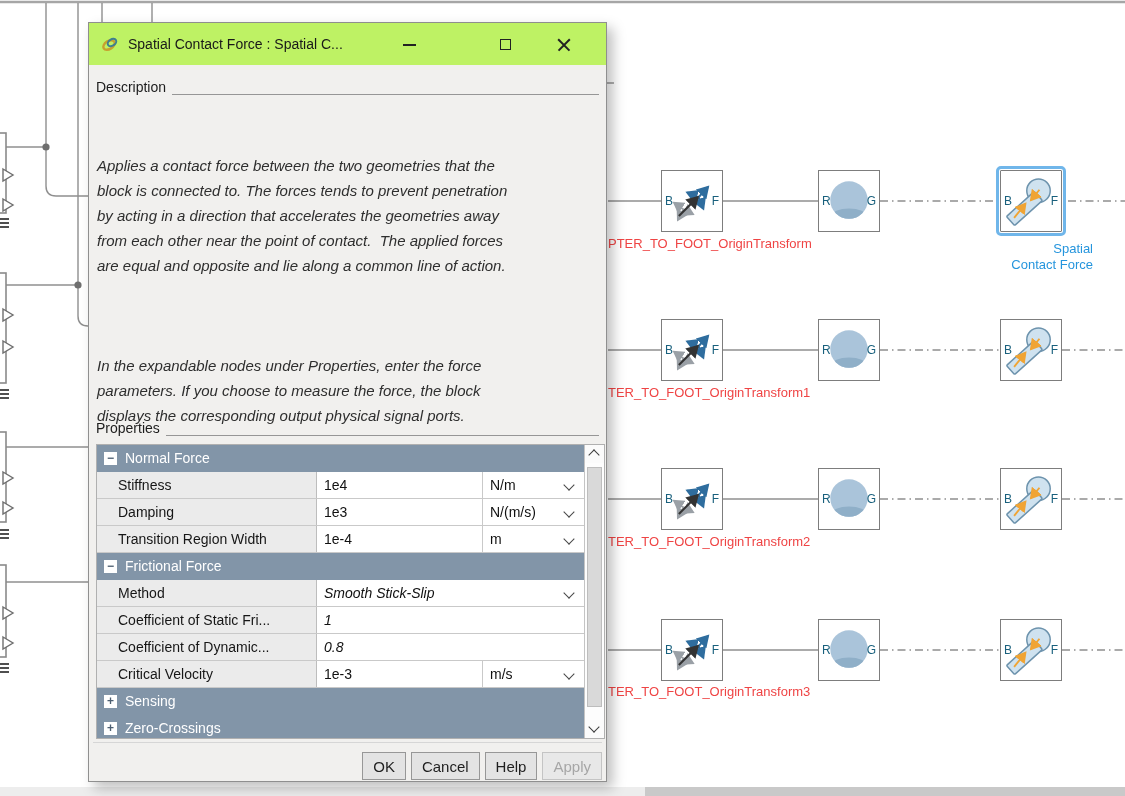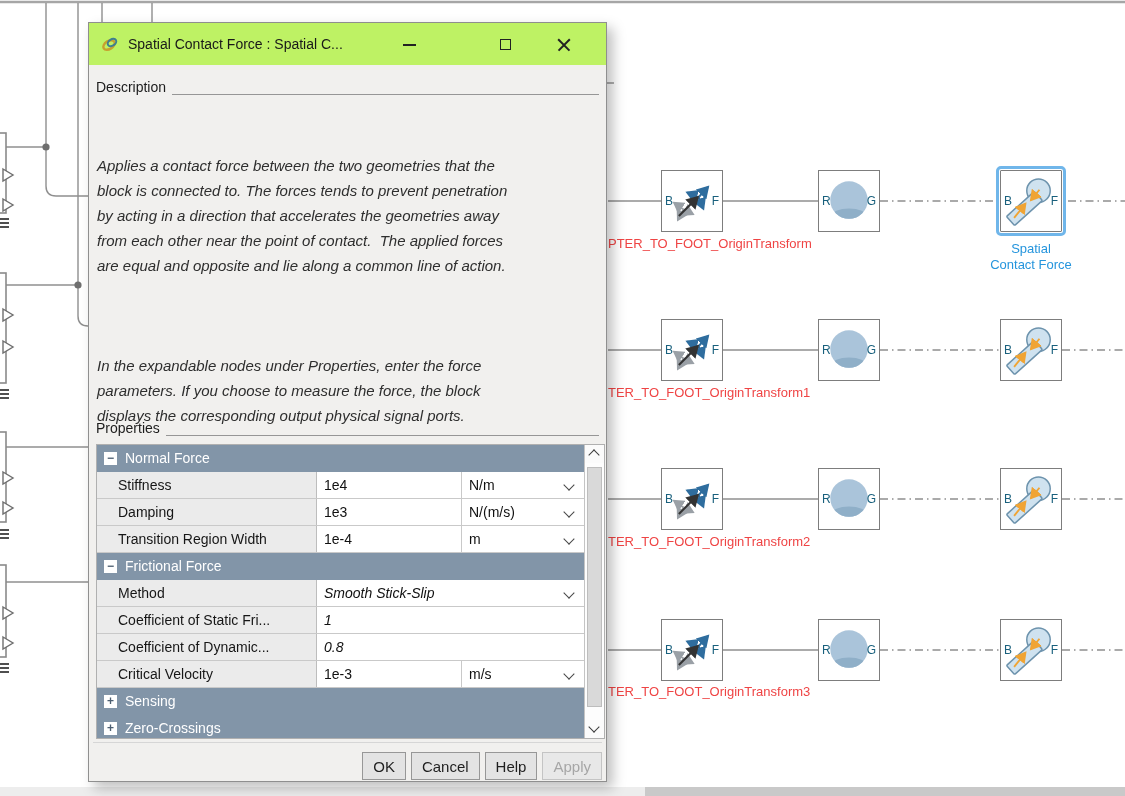--- a/index.html
+++ b/index.html
@@ -9,21 +9,21 @@
   #wires{position:absolute;left:0;top:0;z-index:1;}
 
   
   .blk{position:absolute;width:62px;height:62px;background:#fff;border:1.5px solid #7d7d7d;
        box-sizing:border-box;z-index:2;}
   .blk .icon{position:absolute;left:0;top:0;width:100%;height:100%;}
   .port{position:absolute;top:50%;transform:translateY(-50%);font-size:12px;color:#19607d;z-index:3;}
   .pl{left:3px;} .pr{right:3px;}
   .sel{outline:3px solid #70b6ea;outline-offset:1px;border-radius:1px;}
   .blabel{position:absolute;z-index:2;font-size:13px;color:#ef4444;white-space:pre;}
-  .clabel{position:absolute;z-index:2;font-size:13px;line-height:16px;text-align:center;
+  .clabel{position:absolute;z-index:2;font-size:13px;line-height:16px;text-align:right;
           width:124px;white-space:pre-line;color:#2595dd;}
 
   
   .hbar{position:absolute;left:0;top:787px;width:1125px;height:9px;background:#ededed;z-index:2;}
   .hthumb{position:absolute;left:645px;top:787px;width:480px;height:9px;background:#c9c9c9;z-index:3;}
 
   
   .dialog{position:absolute;left:88px;top:22px;width:519px;height:760px;background:#f1f0ee;
           border:1px solid #8f8f8f;box-sizing:border-box;z-index:10;
           box-shadow:6px 6px 12px rgba(0,0,0,.25);}
@@ -48,21 +48,21 @@
   .ptable{position:absolute;left:7px;top:421px;width:509px;height:295px;background:#fff;
           border:1px solid #b0b0b0;box-sizing:border-box;overflow:hidden;}
   .trow{display:flex;width:487px;height:27px;box-sizing:border-box;border-bottom:1px solid #c9c9c9;
         background:#fff;}
   .thead{background:#8295a8;border-bottom-color:#8295a8;align-items:center;}
   .eicon{width:13px;height:13px;background:#fff;color:#4d5f71;font-weight:bold;font-size:12px;
          line-height:12px;text-align:center;margin:0 8px 0 7px;}
   .hlbl{color:#fff;font-size:14px;}
   .tname{width:220px;box-sizing:border-box;background:#ebebeb;border-right:1px solid #bdbdbd;
          padding:5px 4px 0 21px;font-size:14px;color:#161616;white-space:nowrap;overflow:hidden;}
-  .tval{width:145px;box-sizing:border-box;border-right:1px solid #c9c9c9;padding:5px 0 0 7px;font-size:14px;color:#111;}
+  .tval{width:166px;box-sizing:border-box;border-right:1px solid #c9c9c9;padding:5px 0 0 7px;font-size:14px;color:#111;}
   .tunit{flex:1;position:relative;box-sizing:border-box;padding:5px 0 0 7px;font-size:14px;color:#111;}
   .tval.full{flex:1;border-right:none;font-style:italic;}
   .chev{position:absolute;right:11px;top:9px;width:7px;height:7px;
         border-right:1.6px solid #474747;border-bottom:1.6px solid #474747;transform:rotate(45deg);}
   .vsb{position:absolute;right:0;top:0;width:20px;height:293px;background:#fdfdfd;
        border-left:1px solid #c4c4c4;box-sizing:border-box;}
   .sb-up,.sb-dn{position:absolute;left:0;width:19px;height:18px;background:#fbfbfb;}
   .sb-up{top:0;} .sb-dn{bottom:0;}
   .sb-up i,.sb-dn i{position:absolute;left:5px;width:7px;height:7px;
         border-right:1.7px solid #3c3c3c;border-bottom:1.7px solid #3c3c3c;}

